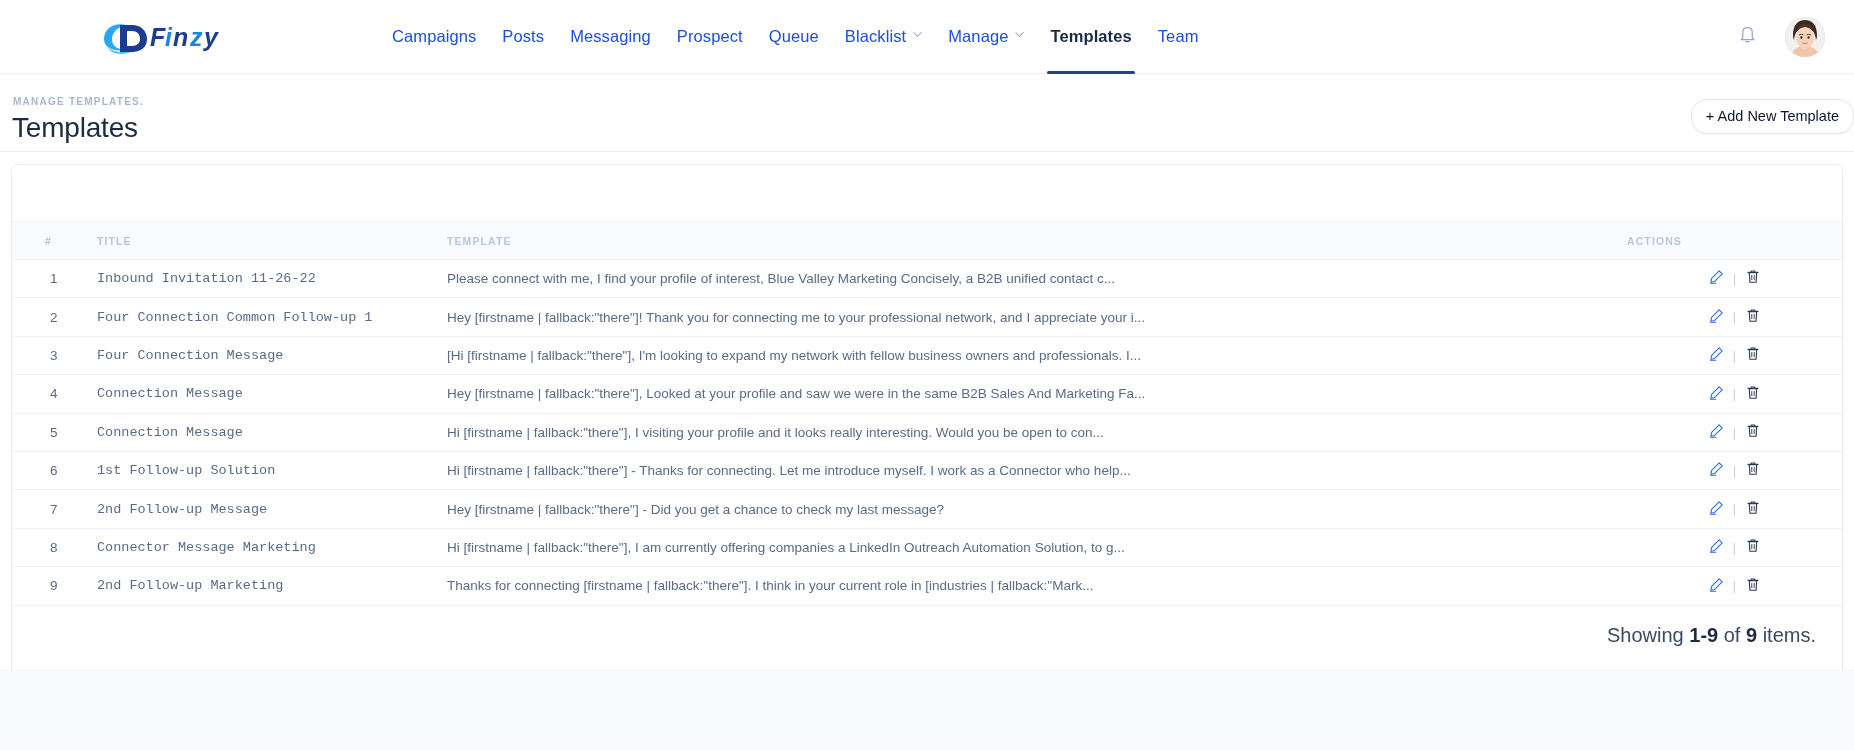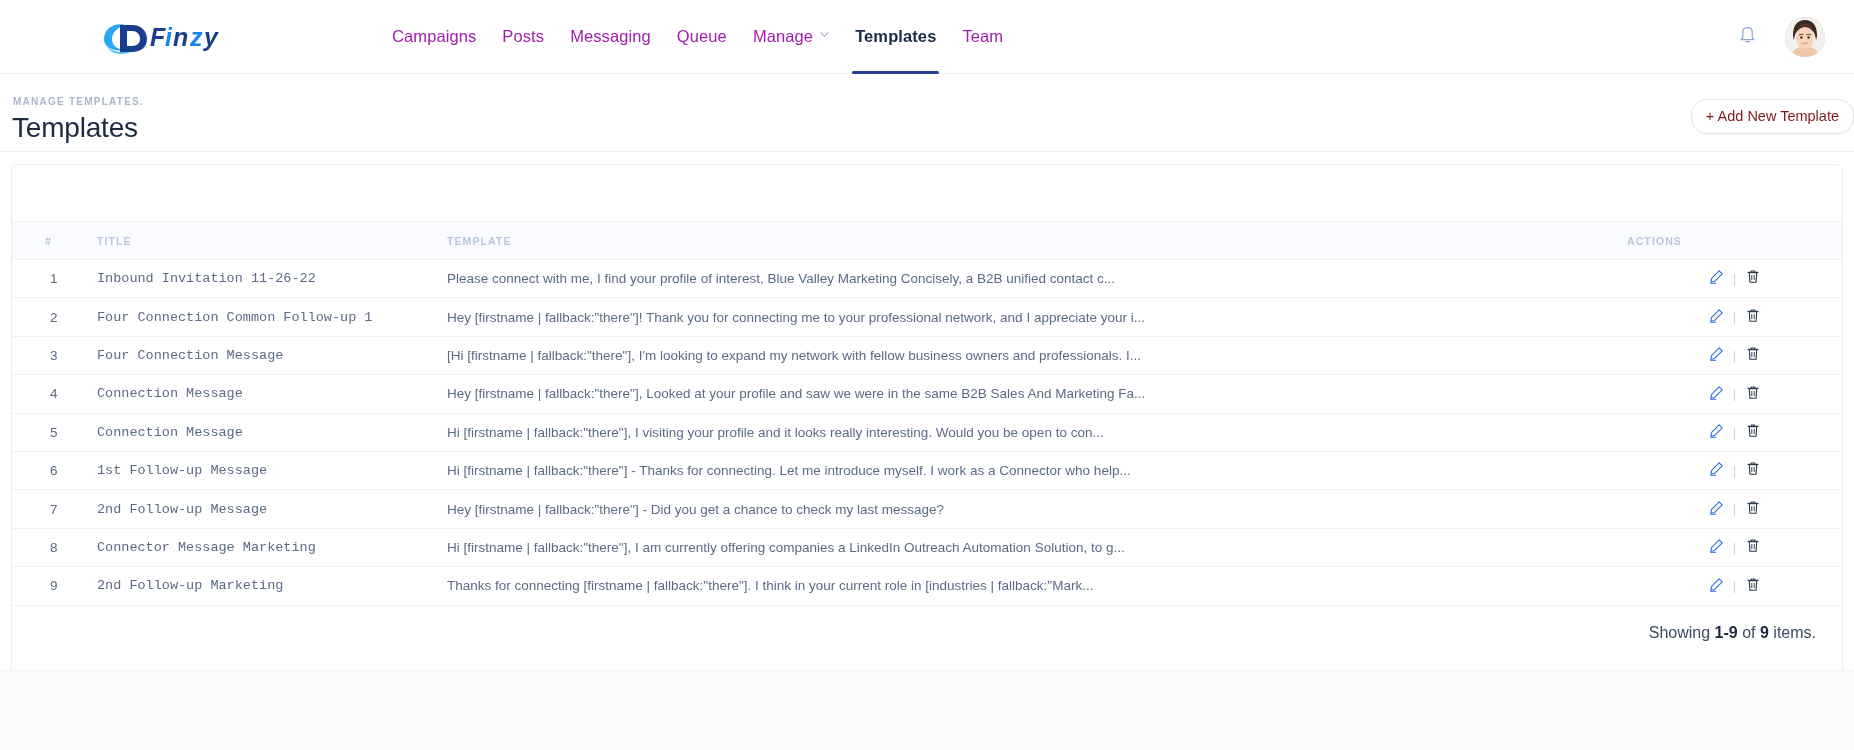--- a/index.html
+++ b/index.html
@@ -56,21 +56,21 @@
     gap: 0px;
   }
 
   .nav-item {
     position: relative;
     height: 100%;
     display: flex;
     align-items: center;
     padding: 0 13px;
     font-size: 16.5px;
-    color: #a21caf;
+    color: #1d4ed8;
     letter-spacing: .1px;
     cursor: pointer;
     white-space: nowrap;
     user-select: none;
   }
 
   .nav-item.is-active {
     color: #1b2a44;
     font-weight: 700;
   }
@@ -155,21 +155,21 @@
     line-height: 1.1;
   }
 
   .add-btn {
     position: absolute;
     right: 0px;
     top: 25px;
     background: #ffffff;
     border: 1px solid #dfe6f0;
     border-radius: 16px;
-    color: #7f1d1d;
+    color: #0f172a;
     font-size: 14.5px;
     font-family: "Liberation Sans", sans-serif;
     padding: 8px 14px 9px 14px;
     cursor: pointer;
     white-space: nowrap;
     box-shadow: 0 1px 1px rgba(30,50,90,.03);
   }
 
   .head-rule {
     position: absolute;
@@ -264,21 +264,21 @@
   }
   .act-sep {
     color: #c9d4e6;
     font-size: 13px;
     user-select: none;
   }
 
   .table-footer {
     padding: 18px 26px 0 0;
     text-align: right;
-    font-size: 16px;
+    font-size: 20px;
     color: #3c4a61;
     background: #ffffff;
   }
   .table-footer b { font-weight: 700; color: #1d2b42; }
 
   
   .bottom-strip {
     height: 80px;
     flex: 0 0 80px;
     background: #f9fafc;
@@ -311,21 +311,32 @@
       <div class="nav-item">
         <span>Campaigns</span>
       </div>
       <div class="nav-item">
         <span>Posts</span>
       </div>
       <div class="nav-item">
         <span>Messaging</span>
       </div>
       <div class="nav-item">
+        <span>Prospect</span>
+      </div>
+      <div class="nav-item">
         <span>Queue</span>
+      </div>
+      <div class="nav-item">
+        <span>Blacklist</span>
+        <span class="caret">
+          <svg width="9" height="9" viewBox="0 0 10 10">
+              <path d="M1 3 L5 7 L9 3" fill="none" stroke="#9fb0ca" stroke-width="1.2" stroke-linecap="round" stroke-linejoin="round"></path>
+            </svg>
+        </span>
       </div>
       <div class="nav-item">
         <span>Manage</span>
         <span class="caret">
           <svg width="9" height="9" viewBox="0 0 10 10">
               <path d="M1 3 L5 7 L9 3" fill="none" stroke="#9fb0ca" stroke-width="1.2" stroke-linecap="round" stroke-linejoin="round"></path>
             </svg>
         </span>
       </div>
       <div class="nav-item is-active">
@@ -497,21 +508,21 @@
                         <path d="M2.2 3.6 h10.6" stroke="#2b3a4f" stroke-width="1.2" stroke-linecap="round"></path>
                         <path d="M5.6 3.4 V2.1 h3.8 V3.4" fill="none" stroke="#2b3a4f" stroke-width="1.2" stroke-linejoin="round"></path>
                         <path d="M3.5 3.8 h8 l-.7 10.4 h-6.6 z" fill="none" stroke="#2b3a4f" stroke-width="1.2" stroke-linejoin="round"></path>
                         <path d="M6.2 6.4 v5.4 M8.8 6.4 v5.4" stroke="#2b3a4f" stroke-width="1"></path>
                       </svg></span>
                   </button>
                 </span></td>
             </tr>
             <tr>
               <td class="cell-num">6</td>
-              <td class="cell-title">1st Follow-up Message</td>
+              <td class="cell-title">1st Follow-up Solution</td>
               <td class="cell-tpl">Hi [firstname | fallback:"there"] - Thanks for connecting. Let me introduce myself. I work as a Connector who help...</td>
               <td class="cell-act"><span class="act-group">
                   <button class="icon-btn">
                     <span><svg width="15" height="15" viewBox="0 0 16 16">
                         <path d="M10.8 1.9 l3.3 3.3 -8.1 8.1 -4 .8 .8 -4 z" fill="none" stroke="#2f6fe0" stroke-width="1.2" stroke-linejoin="round"></path>
                         <path d="M1.6 15.2 h5.6" stroke="#2f6fe0" stroke-width="1.2" stroke-linecap="round"></path>
                       </svg></span>
                   </button>
                   <span class="act-sep">|</span>
                   <button class="icon-btn">

